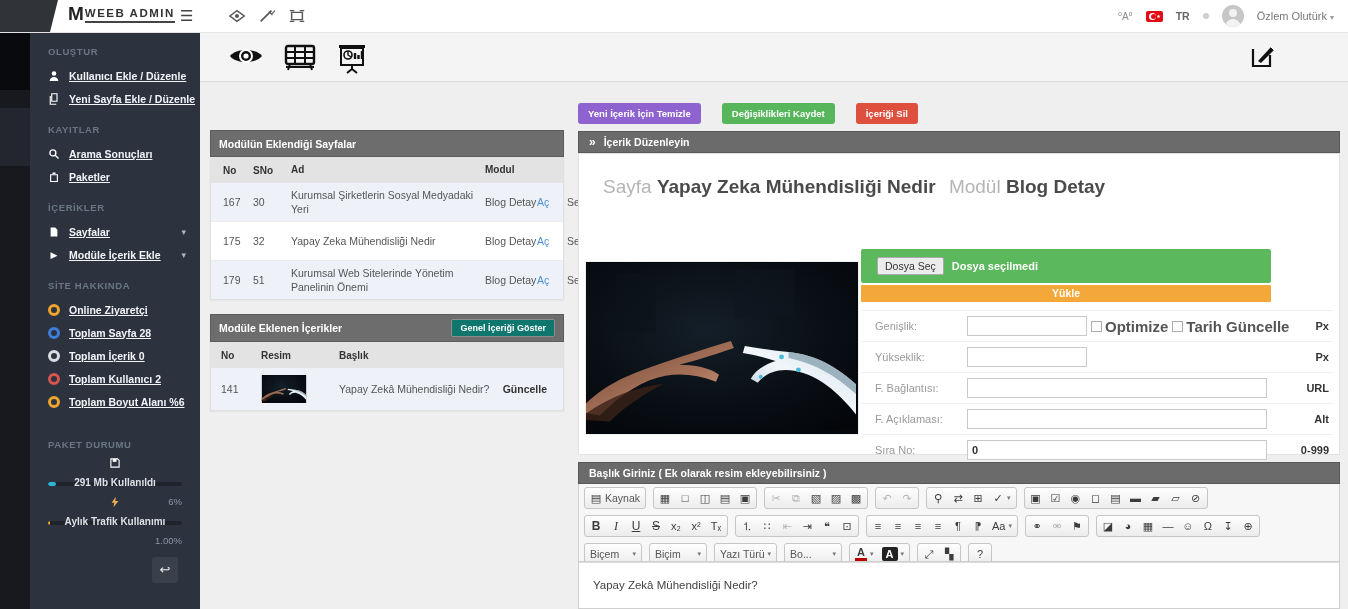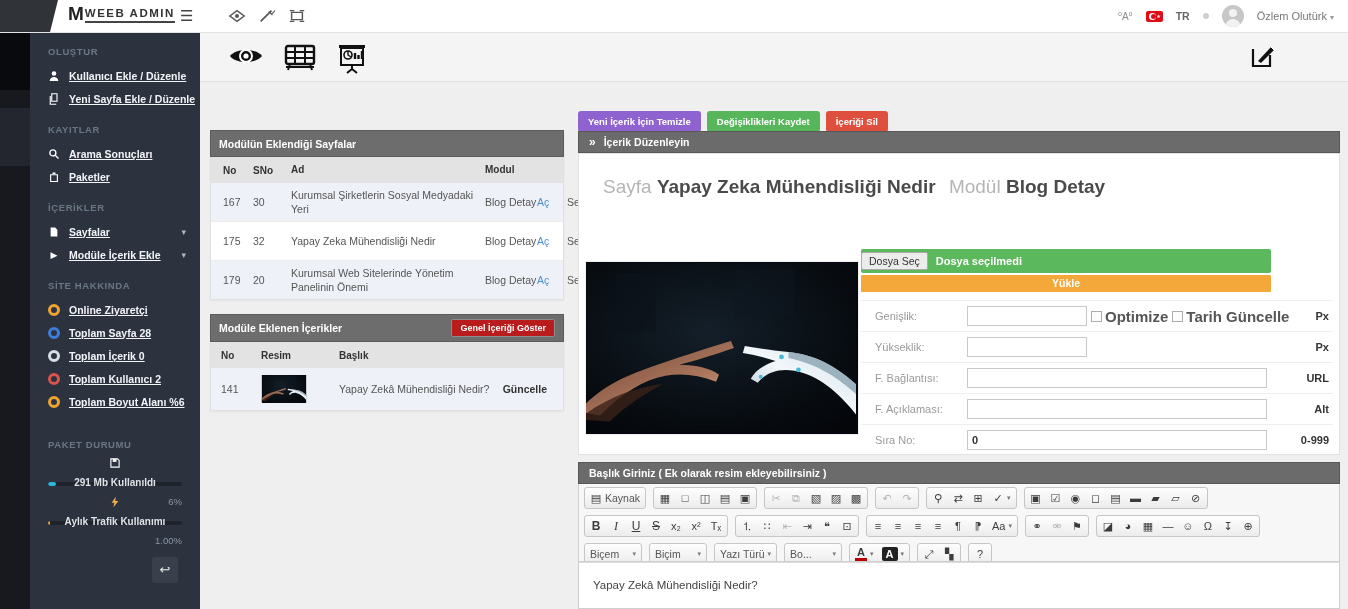--- a/index.html
+++ b/index.html
@@ -66,45 +66,45 @@
         display:flex;align-items:center;padding:0 8px;margin:-1px -1px 0 -1px;}
   .thead{height:26px;background:#e3e3e3;display:flex;align-items:center;font-size:10px;font-weight:bold;color:#333;}
   .trow{display:flex;align-items:center;font-size:10.5px;color:#555;border-bottom:1px solid #ececec;min-height:38px;}
   .trow.alt{background:#eef1f8;}
   .c-no{width:30px;padding-left:12px;flex:none;}
   .c-sno{width:38px;flex:none;}
   .c-ad{width:188px;flex:none;line-height:1.35;padding-right:6px;}
   .c-mod{width:52px;flex:none;line-height:1.35;}
   .c-ac{width:30px;flex:none;color:#4a8fd4;cursor:pointer;}
   .c-sec{width:30px;flex:none;cursor:pointer;}
-  .gbtn{margin-left:auto;background:#b91c1c;border:1px solid #8d8d8d;color:#fff;font-size:9px;font-weight:bold;
+  .gbtn{margin-left:auto;background:#0f766e;border:1px solid #8d8d8d;color:#fff;font-size:9px;font-weight:bold;
         padding:3px 8px;border-radius:2px;cursor:pointer;}
   .c2-no{width:40px;padding-left:10px;flex:none;}
   .c2-resim{width:78px;flex:none;}
   .c2-baslik{flex:1;}
   .c2-act{font-weight:bold;color:#333;padding-right:16px;cursor:pointer;}
   .thumb{width:46px;height:28px;background:#05070a;overflow:hidden;border-radius:1px;}
 
   
-  .actions{position:absolute;left:578px;top:111px;display:flex;gap:6px;}
+  .actions{position:absolute;left:578px;top:103px;display:flex;gap:21px;}
   .abtn{color:#fff;font-size:9.5px;font-weight:bold;padding:5px 10px;border-radius:3px;border:none;cursor:pointer;
         font-family:inherit;}
   .abtn.purple{background:#8f63cf;} .abtn.green{background:#57b65b;} .abtn.red{background:#df4f3e;}
   .pbar{position:absolute;left:578px;width:762px;height:22px;background:#6b6b6b;border:1px solid #585858;
         color:#fff;font-size:10.5px;font-weight:bold;display:flex;align-items:center;gap:8px;padding:0 10px;
         box-sizing:border-box;}
   .pbar .chev{font-size:12px;}
   .pcard{position:absolute;left:578px;top:153px;width:762px;height:302px;background:#fff;border:1px solid #e2e2e2;
          box-sizing:border-box;}
   .ptitle{padding:22px 0 0 24px;font-size:19px;}
   .ptitle .lt{color:#b5b5b5;} .ptitle .vl{color:#4a4a4a;font-weight:bold;}
   .pimg{position:absolute;left:6px;top:107px;width:272px;height:172px;background:#05080c;border:1px solid #f0f0f0;}
   .formcol{position:absolute;left:282px;top:95px;width:472px;}
-  .filebar{width:410px;height:24px;background:#5cb85c;border-radius:2px;display:flex;align-items:center;
-           gap:8px;padding-left:0;box-sizing:border-box;}
+  .filebar{width:410px;height:34px;background:#5cb85c;border-radius:2px;display:flex;align-items:center;
+           gap:8px;padding-left:16px;box-sizing:border-box;}
   .choosebtn{background:#ececec;border:1px solid #aaa;border-radius:2px;font-size:10.5px;color:#333;
              padding:2px 7px;cursor:pointer;}
   .nofile{color:#fff;font-size:11px;font-weight:bold;}
   .uploadbar{width:410px;height:17px;background:#f3a839;color:#fff;font-size:10.5px;font-weight:bold;
              text-align:center;line-height:17px;border-radius:1px;margin-top:2px;cursor:pointer;}
   .frow{display:flex;align-items:center;height:30px;border-bottom:1px solid #efefef;}
   .frow:first-of-type{border-top:1px solid #efefef;}
   .flabel{width:92px;padding-left:14px;font-size:11px;color:#9a9a9a;flex:none;}
   .inp{height:16px;border:1px solid #c9c9c9;font-size:11px;padding:1px 4px;font-family:inherit;color:#333;}
   .inp-s{width:110px;} .inp-l{width:290px;}
@@ -368,21 +368,21 @@
   <div class="trow">
     <span class="c-no">175</span>
     <span class="c-sno">32</span>
     <span class="c-ad">Yapay Zeka Mühendisliği Nedir</span>
     <span class="c-mod">Blog Detay</span>
     <span class="c-ac">Aç</span>
     <span class="c-sec">Seç</span>
   </div>
   <div class="trow alt" style="border-bottom:none">
     <span class="c-no">179</span>
-    <span class="c-sno">20</span>
+    <span class="c-sno">51</span>
     <span class="c-ad">Kurumsal Web Sitelerinde Yönetim Panelinin Önemi</span>
     <span class="c-mod">Blog Detay</span>
     <span class="c-ac">Aç</span>
     <span class="c-sec">Seç</span>
   </div>
 </div>
 
 <div class="card" style="left:210px;top:314px;width:352px;">
   <div class="dbar" style="height:26px">
     <span>Modüle Eklenen İçerikler</span>

